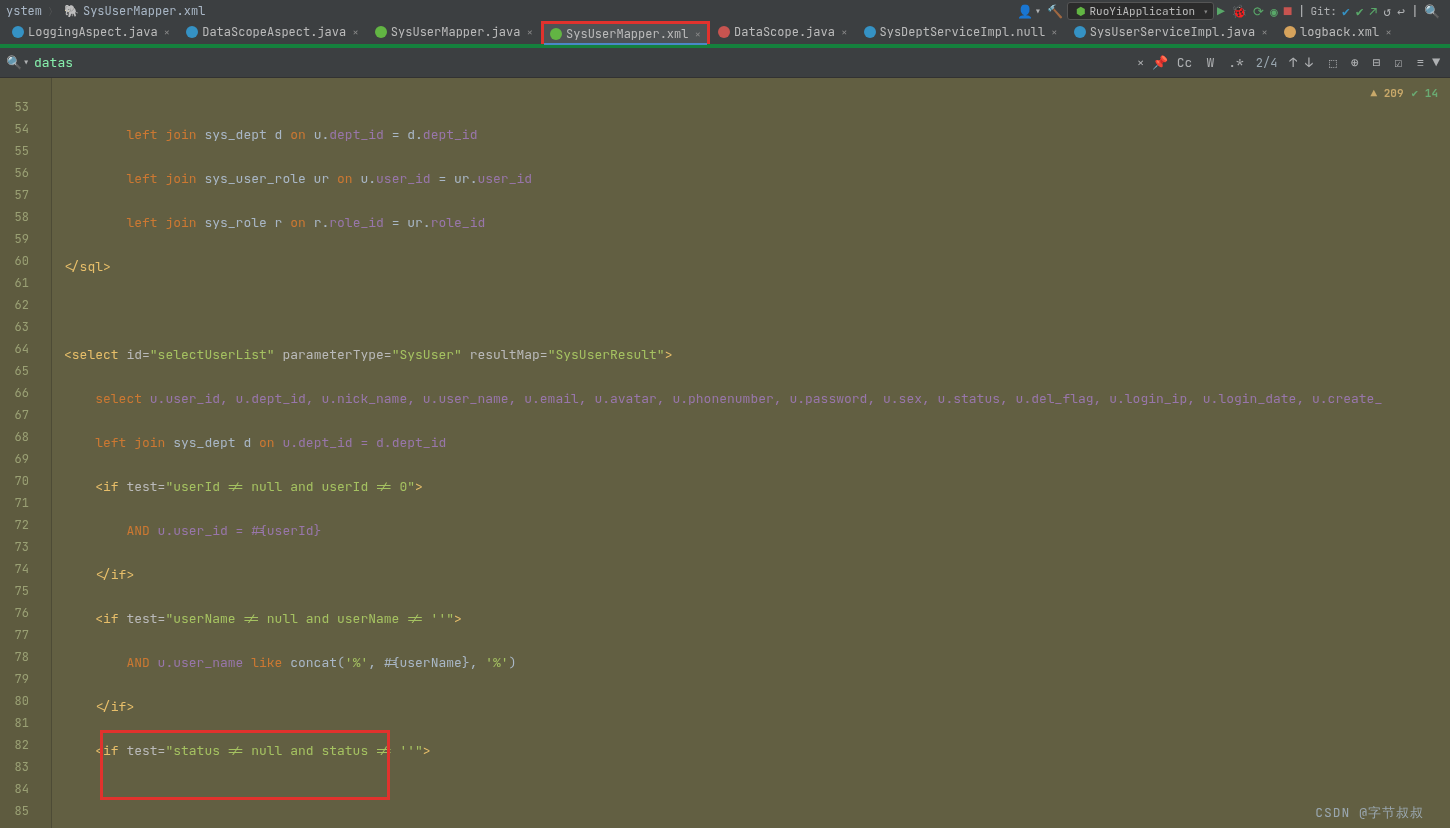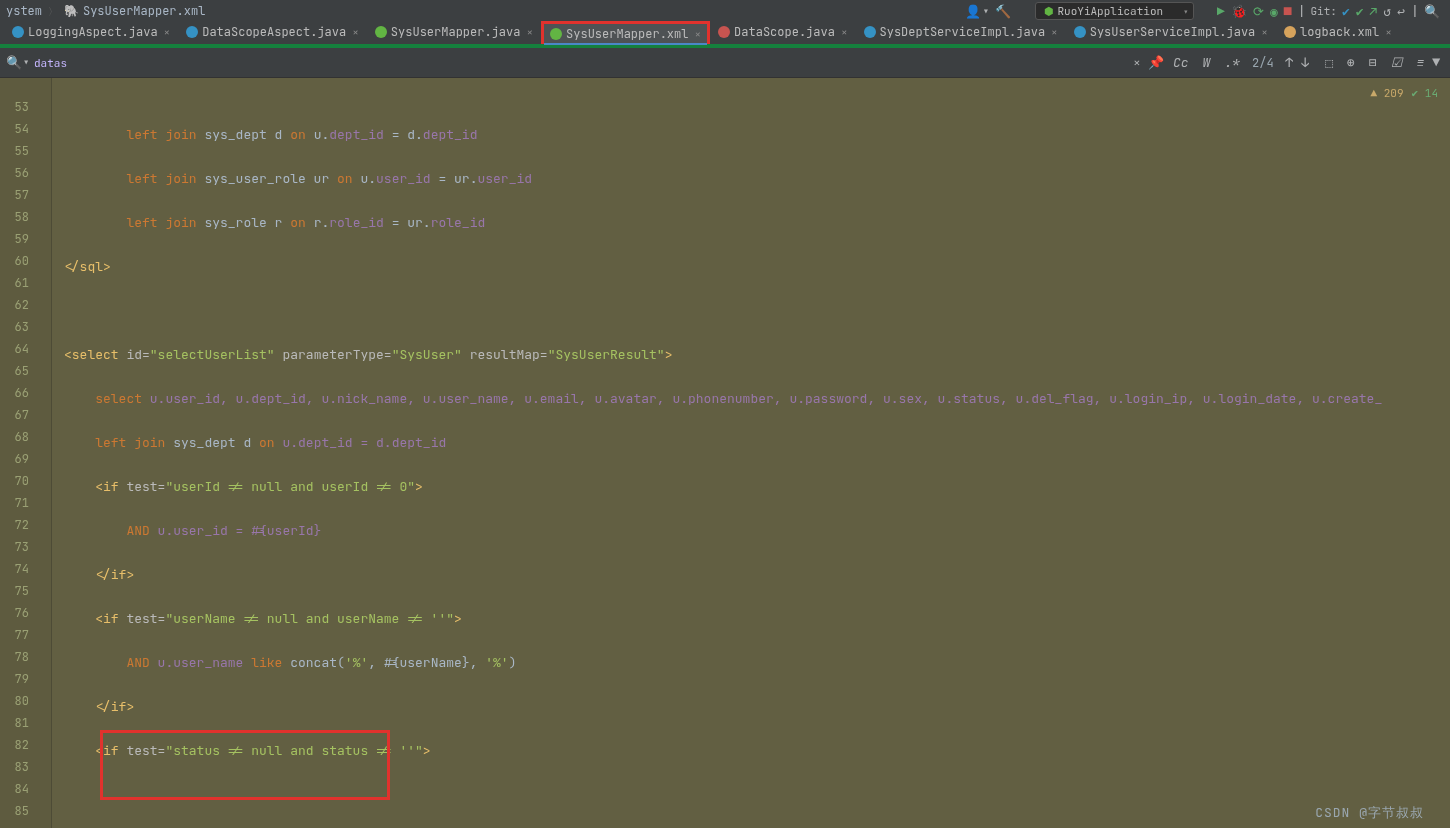--- a/index.html
+++ b/index.html
@@ -1,44 +1,44 @@
 <!DOCTYPE html>
 <html><head>
 <meta charset="utf-8">
 <style>
   * { margin:0; padding:0; box-sizing:border-box; }
   body { font-family:"JetBrains Mono","Consolas","Microsoft YaHei",monospace; font-size:12px; background:#2b2b2b; color:#a9b7c6; width:1450px; height:828px; overflow:hidden; position:relative; }
   .top-bar { height:22px; background:#3c3f41; display:flex; align-items:center; padding:0 6px; }
   .top-bar .crumb { display:flex; align-items:center; gap:4px; }
   .top-bar .sep::after { content:'〉'; color:#666; margin:0 2px; font-size:10px;}
   .top-bar .spacer { flex:1; }
-  .run-combo { background:#2b2b2b; border:1px solid #555; border-radius:3px; padding:1px 30px 1px 8px; color:#BBB; font-size:11px; position:relative; margin:0 20px;}
+  .run-combo { background:#2b2b2b; border:1px solid #555; border-radius:3px; padding:1px 18px 1px 8px; color:#BBB; font-size:11px; position:relative; margin:0 0;}
   .run-combo::after { content:'▾'; position:absolute; right:4px; top:2px; color:#888;}
   .tb-icon { margin:0 3px; font-size:13px; cursor:pointer;}
   .green { color:#59a869;} .red{color:#c75450;} .blue{color:#3592c4;} .gray{color:#afb1b3;}
   .tabs { height:26px; background:#3c3f41; display:flex; align-items:end; border-bottom:4px solid #15803d; padding-left:4px;}
   .tab { display:flex; align-items:center; gap:4px; padding:4px 8px; color:#bbb; font-size:12px; position:relative; cursor:pointer;}
   .tab .dot { width:12px; height:12px; border-radius:50%; display:inline-block;}
   .tab .close { color:#888; font-size:11px; margin-left:2px;}
   .tab.selected { background:#4e5254; }
   .tab.selected.topline::after { content:''; position:absolute; left:0; right:0; bottom:-1px; height:2px; background:#4a88c7;}
   .tab.boxed { border:3px solid #e1322d; border-bottom:0; padding:2px 6px;}
   .find-bar { height:30px; background:#3c3f41; display:flex; align-items:center; padding:0 6px; border-bottom:1px solid #323232;}
   .find-bar .search-ico { font-size:13px; margin-right:4px; color:#afb1b3;}
-  .find-bar input { background:transparent; border:none; outline:none; color:#c4b5fd; font-family:inherit; font-size:11px; width:220px;}
+  .find-bar input { background:transparent; border:none; outline:none; color:#86efac; font-family:inherit; font-size:13px; width:220px;}
   .find-bar .count { color:#9aa7b0; margin:0 8px; font-size:12px;}
   .find-bar .fbtn { color:#afb1b3; margin:0 4px; font-size:13px; cursor:pointer;}
-  .find-bar .grp { display:flex; gap:6px; align-items:flex-end;font-style:italic;}
+  .find-bar .grp { display:flex; gap:6px; align-items:flex-end;}
   .editor { display:flex; height:calc(828px - 22px - 26px - 30px); position:relative; background:#625f42;}
   .gutter { width:52px; background:#5e5b3f; color:#9aa074; text-align:right; padding-top:18px; font-size:12px; line-height:22px; border-right:1px solid #4d4b36;}
   .gutter div { padding-right:22px; height:22px;}
   .code { flex:1; padding:2px 0 0 12px; font-size:13px; line-height:22px; white-space:pre; overflow:hidden;}
   .code .ln { height:22px; display:block;}
   .k-tag{color:#e8bf6a;} .k-attr{color:#bababa;} .k-str{color:#a5c261;} .k-kw{color:#cc7832;} .k-ident{color:#9876aa;}
-  .badge-area { position:absolute; top:4px; right:12px; display:flex; gap:8px; font-size:11px; align-items:center;}
+  .badge-area { position:absolute; top:4px; right:12px; display:flex; gap:8px; font-size:11px; align-items:center;font-weight:bold;}
   .badge-area .warn{color:#c9a96a;} .badge-area .typo{color:#6aab73;}
   .red-box { position:absolute; border:3px solid #e1322d; }
   .watermark { position:absolute; right:26px; bottom:6px; color:#9aa7b0; font-size:13px; letter-spacing:1px;}
 </style>
 </head>
 <body>
 
 <div class="top-bar">
   <div class="crumb">
     <span>ystem</span>
@@ -89,21 +89,21 @@
       <span>SysUserMapper.xml</span>
       <span class="close">×</span>
     </div>
   <div class="tab">
       <span class="dot" style="background:#c75450"></span>
       <span>DataScope.java</span>
       <span class="close">×</span>
     </div>
   <div class="tab">
       <span class="dot" style="background:#3592c4"></span>
-      <span>SysDeptServiceImpl.java</span>
+      <span>SysDeptServiceImpl.null</span>
       <span class="close">×</span>
     </div>
   <div class="tab">
       <span class="dot" style="background:#3592c4"></span>
       <span>SysUserServiceImpl.java</span>
       <span class="close">×</span>
     </div>
   <div class="tab">
       <span class="dot" style="background:#d6a35c"></span>
       <span>logback.xml</span>

